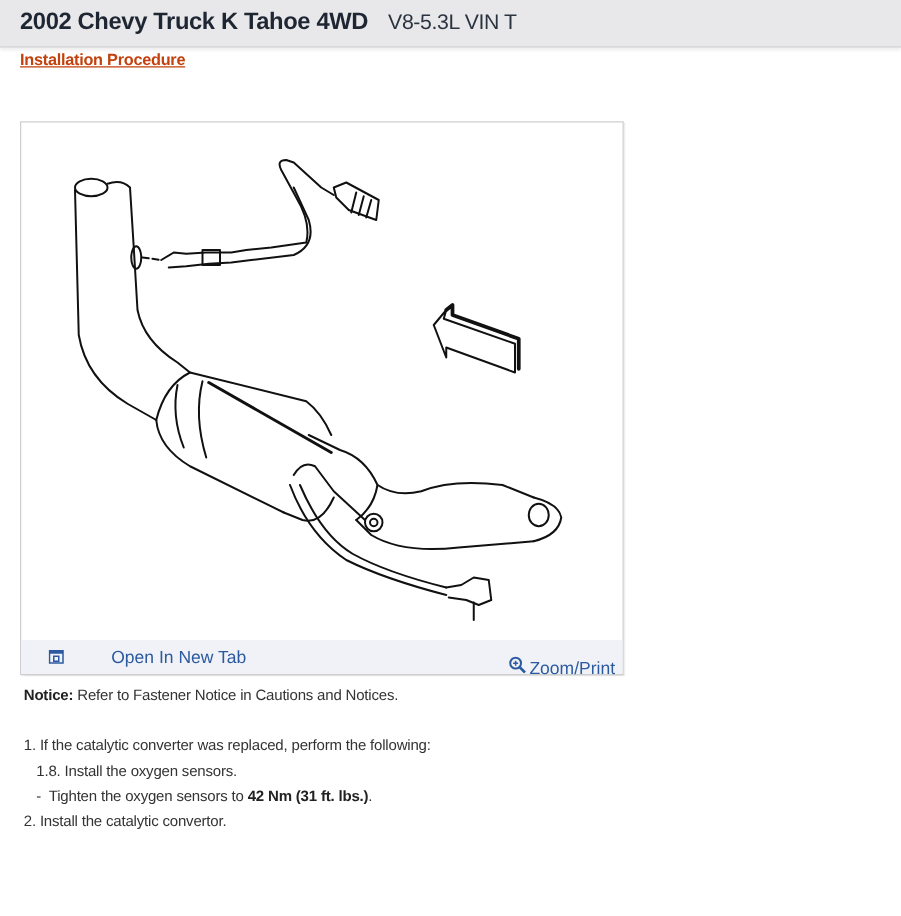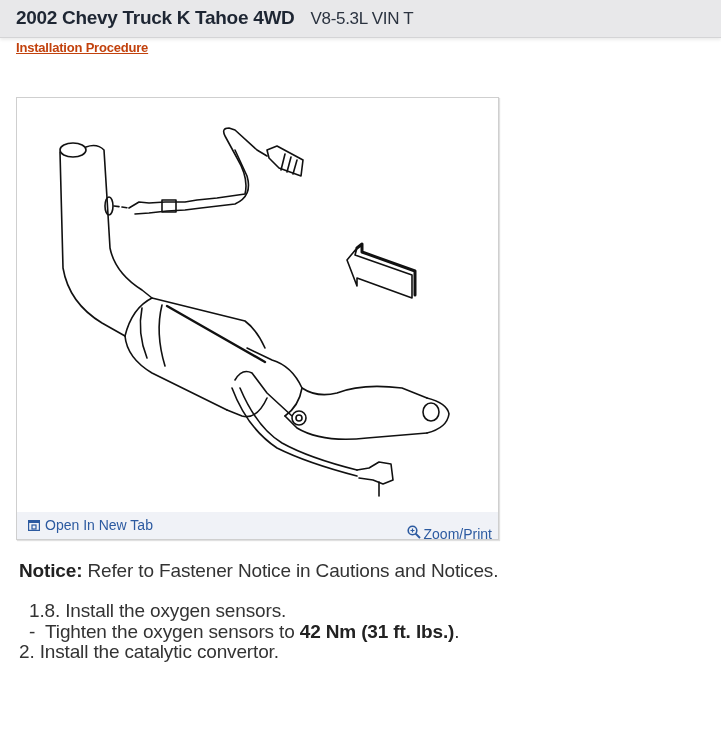--- a/index.html
+++ b/index.html
@@ -13,24 +13,24 @@
   .header .engine { font-weight: normal; font-size: 17px; color: #2b3340; margin-left: 16px; }
   .section { position: absolute; left: 16px; top: 40px; font-size: 13px; font-weight: bold;
              color: #c2410c; letter-spacing: -0.2px; text-decoration: underline; }
   .figure { position: absolute; left: 16px; top: 97px; width: 481px; height: 441px;
             border: 1px solid #cfcfcf; box-shadow: 1px 1px 1px rgba(0,0,0,0.12); background: #fff; }
   .figure .img { position: absolute; left: 0; top: 0; width: 481px; height: 413px; }
   .figure .footer { position: absolute; left: 0; bottom: 0; width: 481px; height: 27px;
                     background: #f0f2f7; }
   .link { position: absolute; top: 5px; font-size: 14px; color: #2c5aa0; cursor: pointer;
           white-space: nowrap; display: flex; align-items: center; }
-  .link.left { left: 11px; }
+  .link.left { left: 22px; gap: 33px; }
   .link.right { right: 6px; top: 14px; justify-content: center; }
   .link svg { margin-right: 5px; }
-  .content { position: absolute; left: 19px; top: 561px; font-size: 19px; color: #333;
+  .content { position: absolute; left: 19px; top: 546px; font-size: 12px; color: #333;
              line-height: 20.3px; letter-spacing: -0.15px; }
   .content p { margin: 0; white-space: nowrap; }
   .content .gap { height: 20px; }
   .content b { color: #222; }
   .indent1 { padding-left: 10px; }
 </style>
 </head>
 <body>
 
 <div class="header">
@@ -99,16 +99,17 @@
         <path d="M3.5 5.5 L 7.5 5.5 M 5.5 3.5 L 5.5 7.5" stroke="#2c5aa0" stroke-width="1.2"></path>
       </svg>
       <span>Zoom/Print</span>
     </div>
   </div>
 </div>
 
 <div class="content">
   <p><b>Notice:</b><span> Refer to Fastener Notice in Cautions and Notices.</span></p>
   <div class="gap"></div>
+  <p><span>1.</span><span> If the catalytic converter was replaced, perform the following:</span></p>
   <p class="indent1"><span>1.8.</span><span> Install the oxygen sensors.</span></p>
   <p class="indent1" style="white-space:pre"><span>-</span><span>  Tighten the oxygen sensors to </span><b>42 Nm (31 ft. lbs.)</b><span>.</span></p>
   <p><span>2.</span><span> Install the catalytic convertor.</span></p>
 </div>
 
 </body></html>

